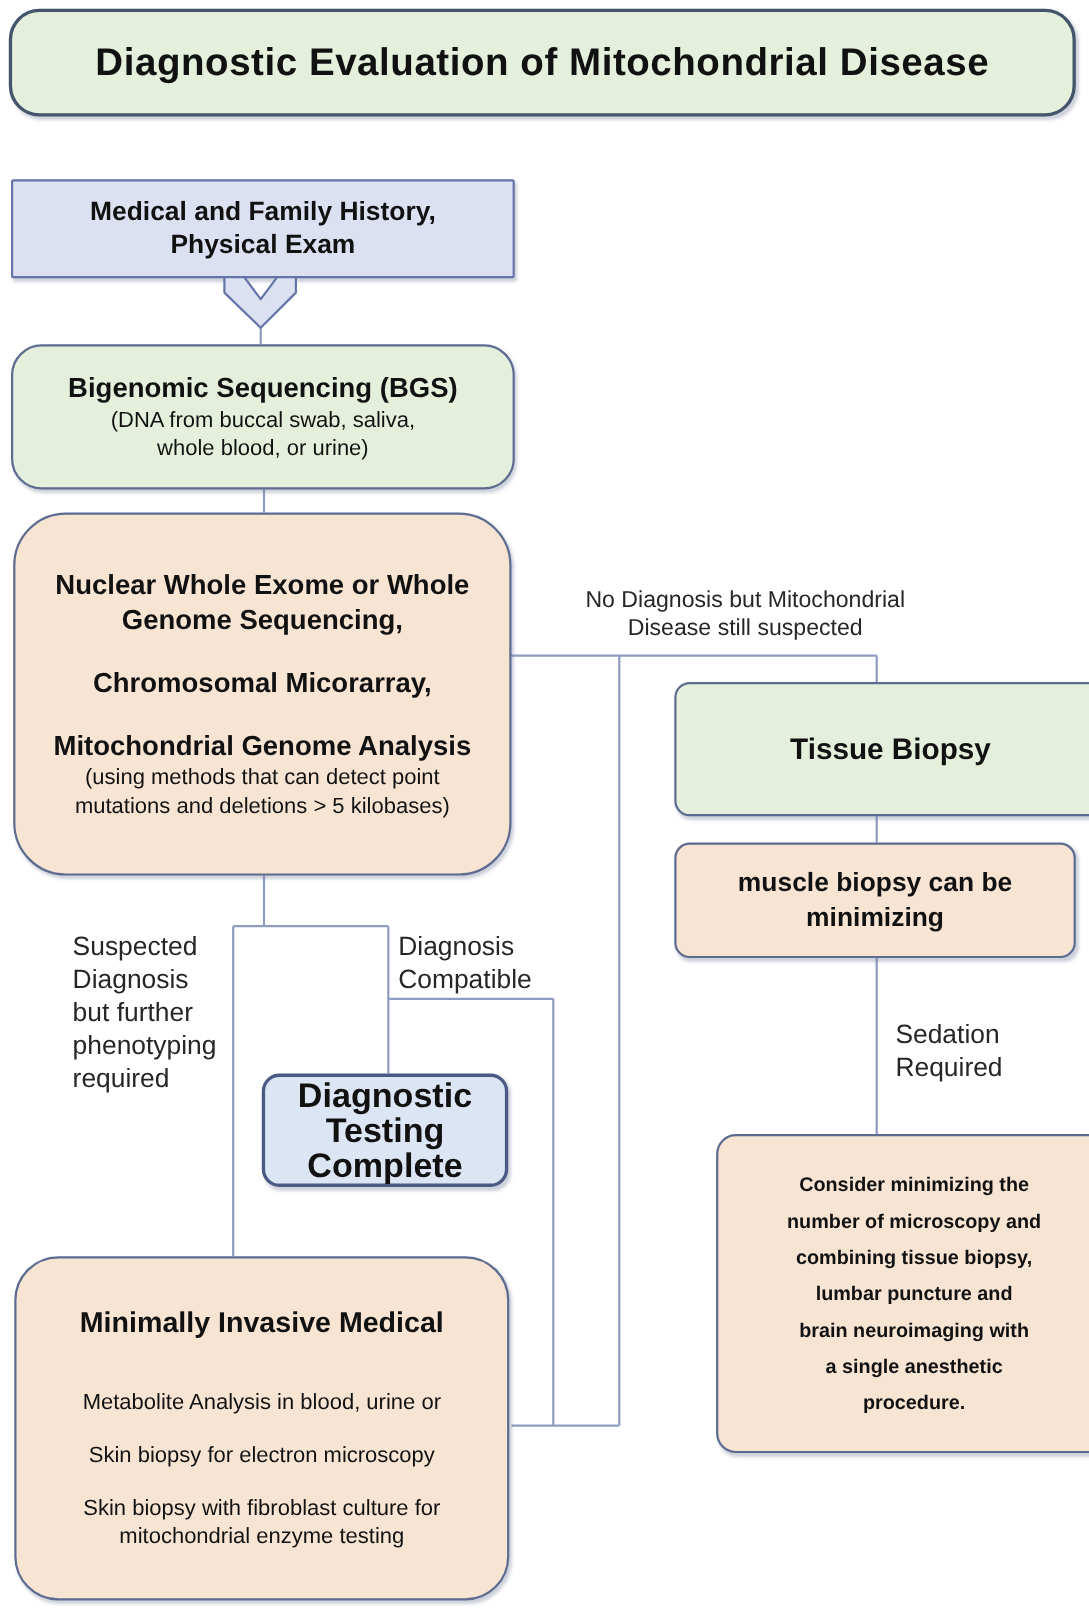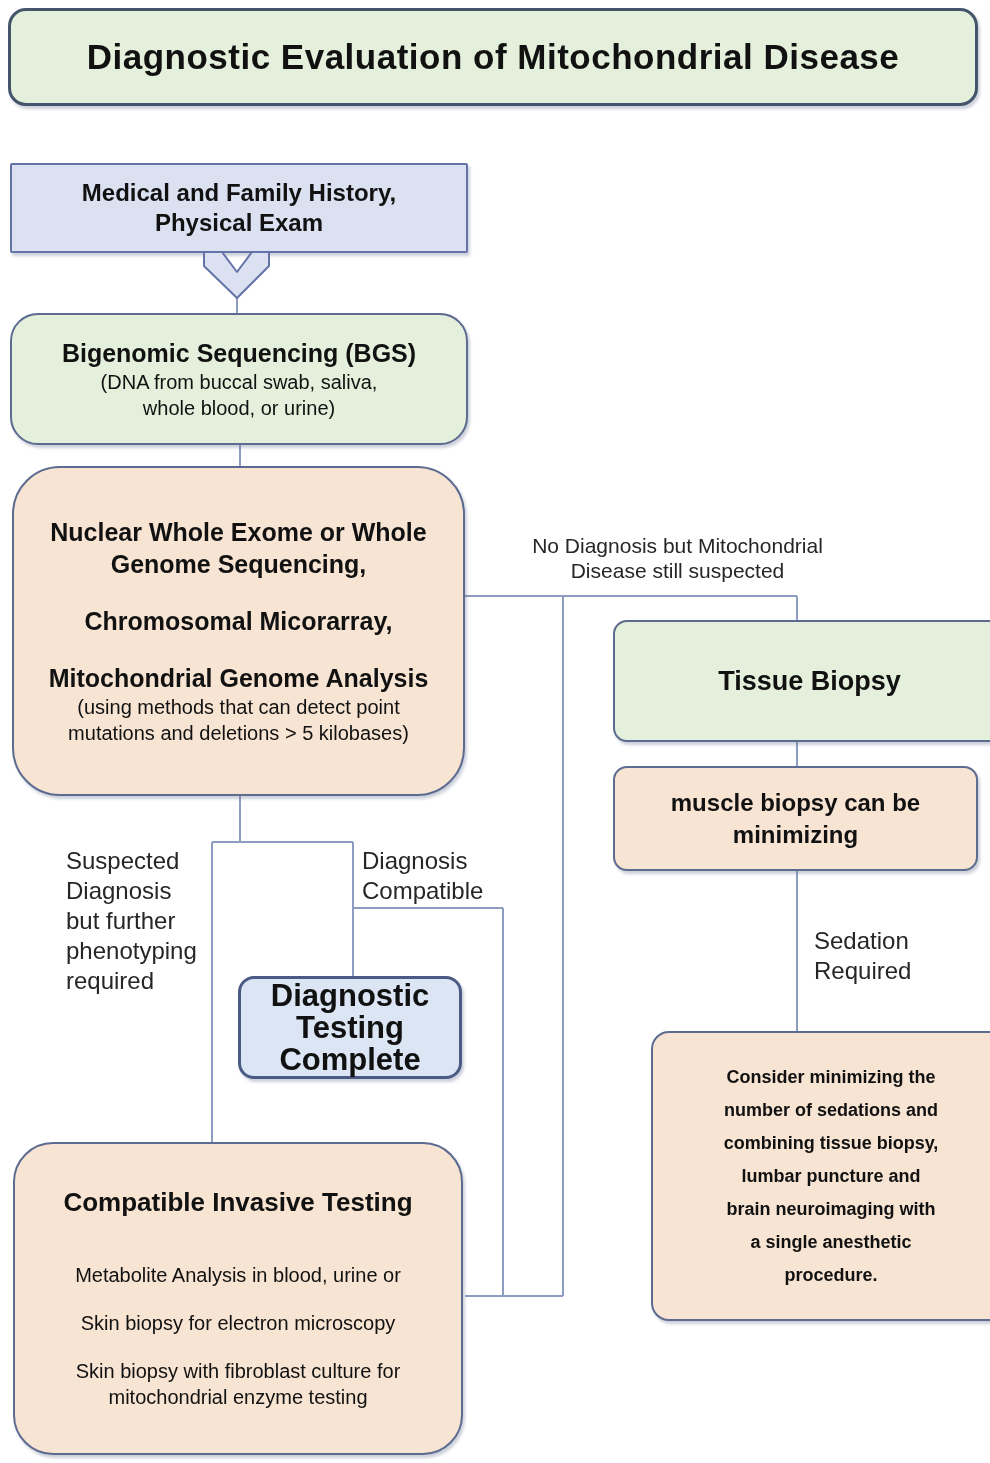--- a/index.html
+++ b/index.html
@@ -11,21 +11,21 @@
   svg.arrow-overlay{position:absolute;left:0;top:0;z-index:2;pointer-events:none;}
   .box{
     position:absolute;box-sizing:border-box;z-index:1;
     display:flex;flex-direction:column;justify-content:center;align-items:center;
     text-align:center;color:var(--text,#111);
     box-shadow:2px 3px 3px rgba(110,120,150,.35);
   }
   .line{display:block;}
 
   .title-box{
-    left:8px;top:8px;width:970px;height:98px;border-radius:18px;
+    left:8px;top:8px;width:970px;height:98px;border-radius:28px;
     background:var(--green-fill);border:3px solid var(--title-border);
     font-size:35px;font-weight:bold;letter-spacing:.5px;
   }
   .medical-box{
     left:10px;top:163px;width:458px;height:90px;border-radius:2px;
     background:var(--lavender-fill);border:2px solid var(--lavender-border);
     font-size:24px;font-weight:bold;line-height:30px;
   }
   .bgs-box{
     left:10px;top:313px;width:458px;height:132px;border-radius:28px;
@@ -129,36 +129,36 @@
     <span class="line">Tissue Biopsy</span>
   </div>
 
   <div class="box nonsedated-box">
     <span class="line">muscle biopsy can be</span>
     <span class="line">minimizing</span>
   </div>
 
   <div class="box minimize-box">
     <span class="line">Consider minimizing the</span>
-    <span class="line">number of sedations and</span>
+    <span class="line">number of microscopy and</span>
     <span class="line">combining tissue biopsy,</span>
     <span class="line">lumbar puncture and</span>
     <span class="line">brain neuroimaging with</span>
     <span class="line">a single anesthetic</span>
     <span class="line">procedure.</span>
   </div>
 
   <div class="box dtc-box">
     <span class="line">Diagnostic</span>
     <span class="line">Testing</span>
     <span class="line">Complete</span>
   </div>
 
   <div class="box minimally-box">
-    <span class="line t">Compatible Invasive Testing</span>
+    <span class="line t">Minimally Invasive Medical</span>
     <span class="item">
       <span class="line">Metabolite Analysis in blood, urine or</span>
     </span>
     <span class="item">
       <span class="line">Skin biopsy for electron microscopy</span>
     </span>
     <span class="item">
       <span class="line">Skin biopsy with fibroblast culture for</span>
       <span class="line">mitochondrial enzyme testing</span>
     </span>

